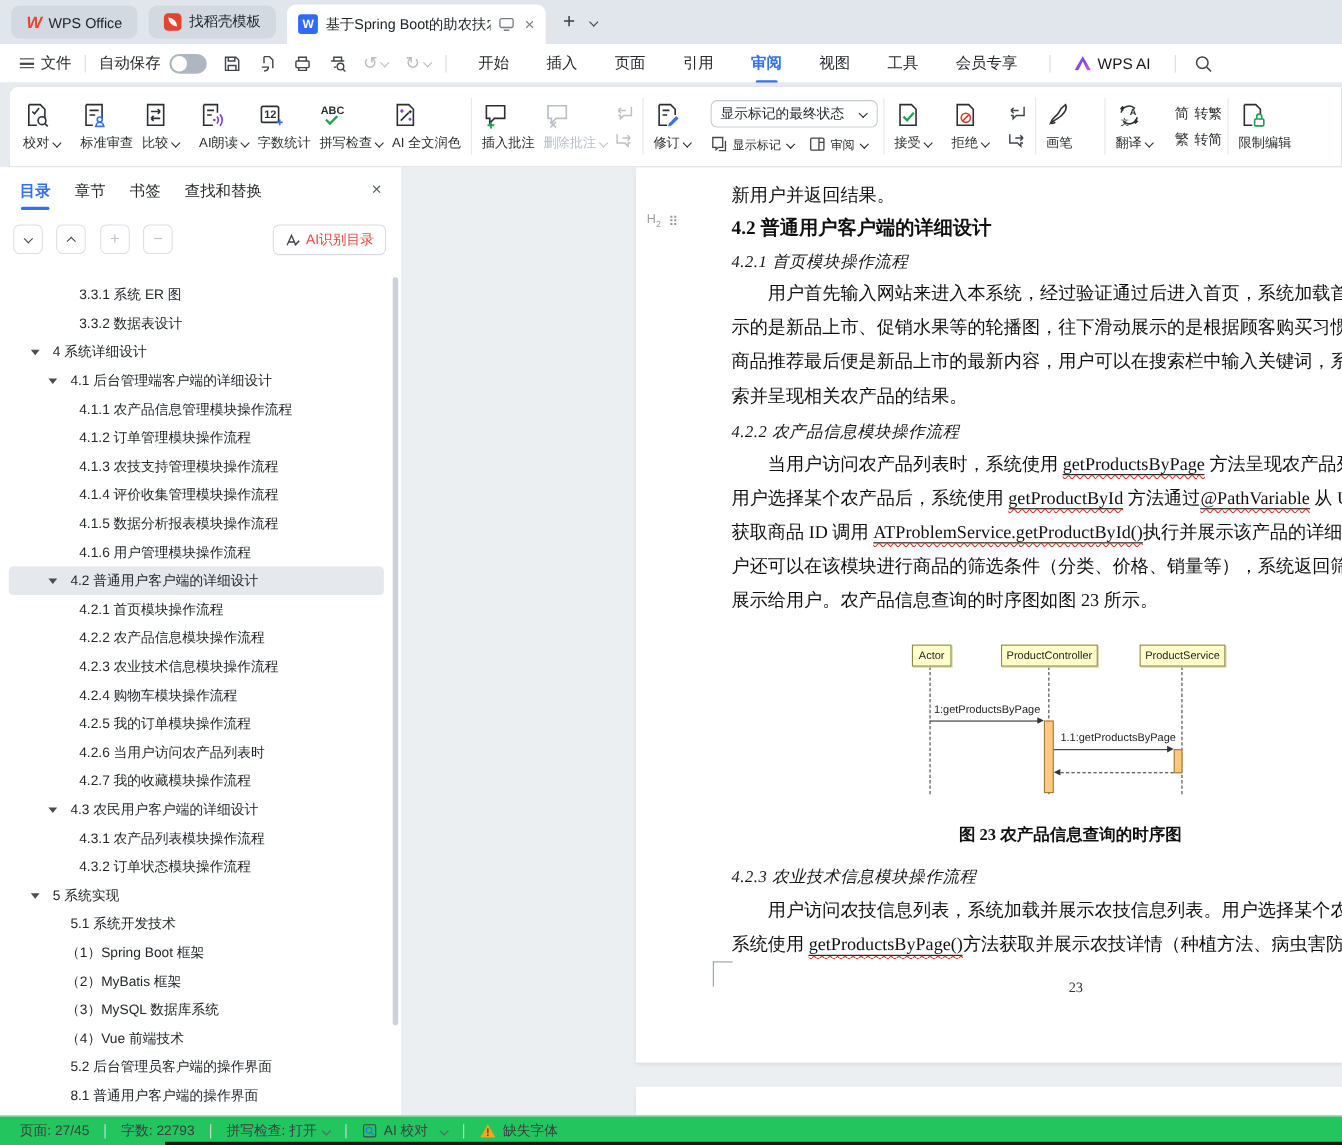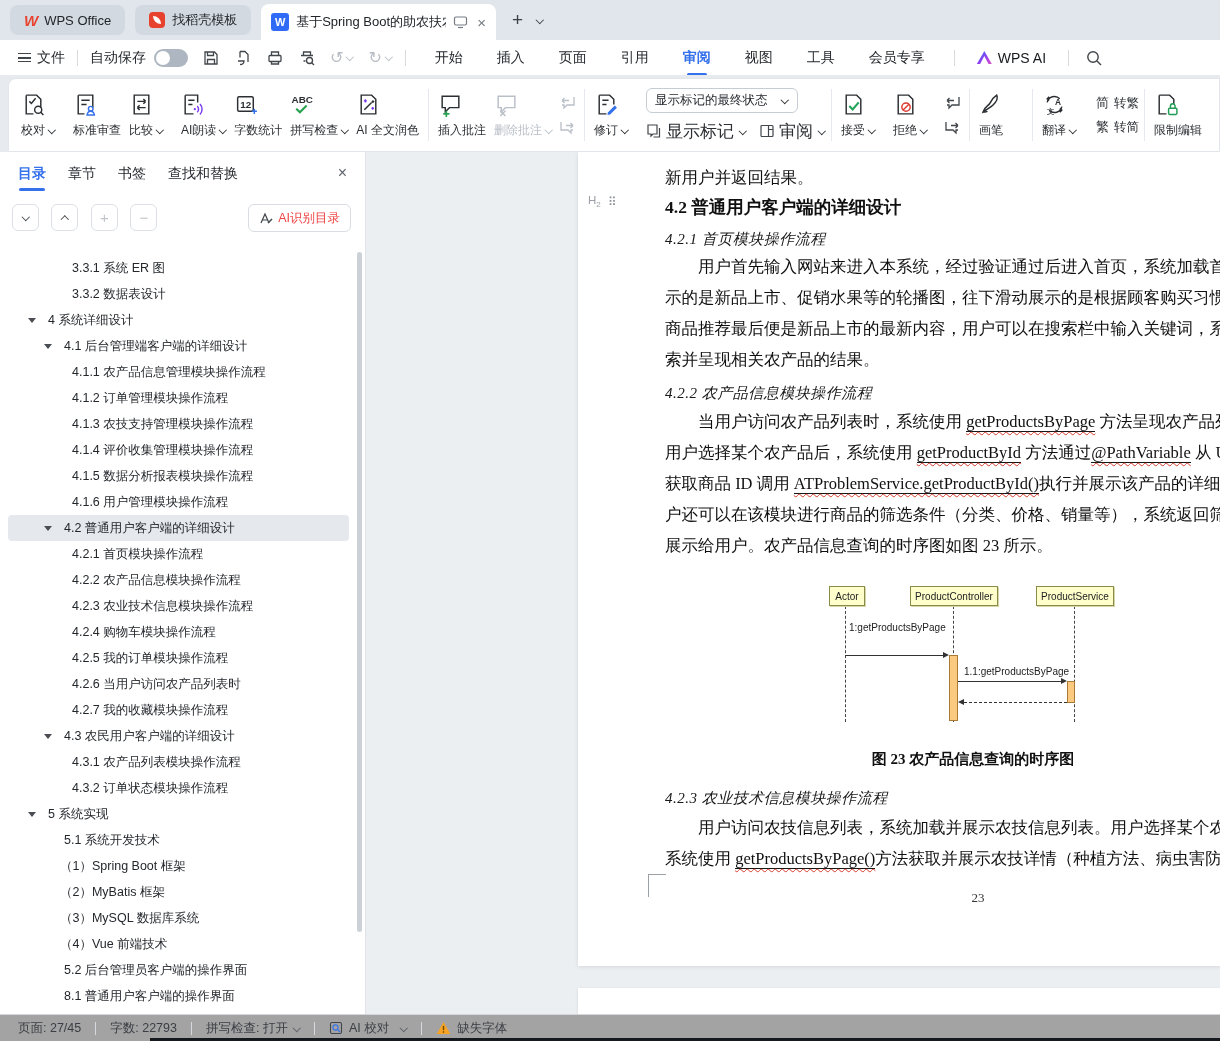--- a/index.html
+++ b/index.html
@@ -52,21 +52,21 @@
   .bigbtn svg{width:25px;height:25px}
   .blab{display:flex;align-items:center;gap:2px;white-space:nowrap}
   .bigbtn .cv{width:8px;height:8px}
   .disabled{color:#b9bfc7}
   .navstack{display:flex;flex-direction:column;gap:8px;margin:0 3px;flex:0 0 auto}
   .navstack svg{width:17px;height:17px}
   .g3col{display:flex;flex-direction:column;gap:7px;margin-left:4px;flex:0 0 auto}
   .combo{width:152px;height:25px;border:1px solid #c6ccd3;border-radius:6px;display:flex;align-items:center;
     font-size:12.5px;color:#25292e;padding:0 8px;justify-content:space-between}
   .smallrow{display:flex;gap:12px;align-items:center}
-  .smallbtn{display:flex;align-items:center;gap:4px;font-size:17px;color:#2b2f33}
+  .smallbtn{display:flex;align-items:center;gap:4px;font-size:11px;color:#2b2f33}
   .smallbtn svg{width:16px;height:16px}
   .zc{font-size:13px;color:#2b2f33;margin-right:2px}
   .zrows{display:flex;flex-direction:column;gap:6px;margin-left:6px;font-size:12.5px;flex:0 0 auto}
   .zrow{display:flex;align-items:center;gap:3px;white-space:nowrap}
   
   #sidebar{position:absolute;left:0;top:152px;width:366px;height:862px;background:#fff;border-right:1px solid #dfe3e7;overflow:hidden}
   .stabs{position:absolute;left:0;top:0;width:100%;height:44px;display:flex;align-items:center;font-size:14px}
   .stab{margin-left:22px;position:relative;color:#25292e}
   .stab:first-child{margin-left:18px}
   .stab.on{color:#3471eb;font-weight:bold}
@@ -111,21 +111,21 @@
     justify-content:center;white-space:nowrap;overflow:hidden;font-size:10px;box-shadow:1px 1px 0 #d6d6a6}
   .act{position:absolute;background:#fbc97f;border:1px solid #a87a33}
   .msg{position:absolute;white-space:nowrap}
   .mline{position:absolute;height:0;border-top:1px solid #333}
   .mline.dash{border-top-style:dashed}
   .ah{position:absolute;width:0;height:0;border-top:3.5px solid transparent;border-bottom:3.5px solid transparent}
   .ah.r{border-left:6px solid #333}
   .ah.l{border-right:6px solid #333}
   .fcap{position:absolute;left:0;top:168px;width:100%;text-align:center;font-family:"Liberation Serif",serif;font-weight:bold;font-size:15px;color:#101010}
   
-  #statusbar{position:absolute;left:0;top:1014px;width:1220px;height:27px;background:#a3a3a3;border-top:1px solid #d4d8dc;
+  #statusbar{position:absolute;left:0;top:1014px;width:1220px;height:27px;background:#22c55e;border-top:1px solid #d4d8dc;
     display:flex;align-items:center;font-size:12.5px;color:#3a3e44;padding-left:18px}
   .sdiv{width:1px;height:13px;background:#d5d9dd;margin:0 14px}
   #statusbar .cv{color:#5a5f66;margin-left:4px;width:8px;height:8px}
   .warn{display:flex;align-items:center;gap:6px}
   #bottomstrip{position:absolute;left:150px;top:1038px;width:1070px;height:3px;background:#15181c}
   svg{display:block}
 </style>
 </head>
 <body>
 
@@ -556,21 +556,21 @@
 
     <div id="figure">
       <div class="life" style="left:27px"></div>
       <div class="life" style="left:135px"></div>
       <div class="life" style="left:256px"></div>
       <div class="lbox" style="left:11px;width:36px">Actor</div>
       <div class="lbox" style="left:92px;width:88px">ProductController</div>
       <div class="lbox" style="left:218px;width:78px">ProductService</div>
       <div class="act" style="left:131px;top:73px;width:9px;height:66px"></div>
       <div class="act" style="left:249px;top:99px;width:8px;height:22px"></div>
-      <div class="msg" style="left:31px;top:40px">1:getProductsByPage</div>
+      <div class="msg" style="left:31px;top:58px">1:getProductsByPage</div>
       <div class="mline" style="left:27px;top:73px;width:100px"></div>
       <div class="ah r" style="left:125px;top:69.5px"></div>
       <div class="msg" style="left:146px;top:84px">1.1:getProductsByPage</div>
       <div class="mline" style="left:140px;top:99px;width:105px"></div>
       <div class="ah r" style="left:243px;top:95.5px"></div>
       <div class="mline dash" style="left:146px;top:120px;width:103px"></div>
       <div class="ah l" style="left:140px;top:116.5px"></div>
       <div class="fcap">图 23 农产品信息查询的时序图</div>
     </div>
 

